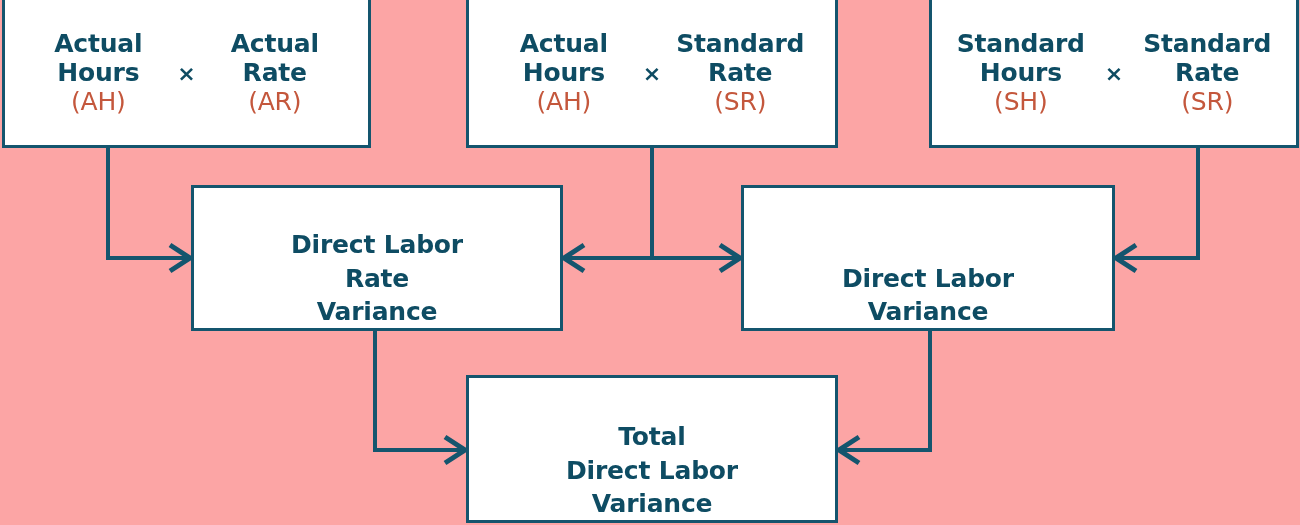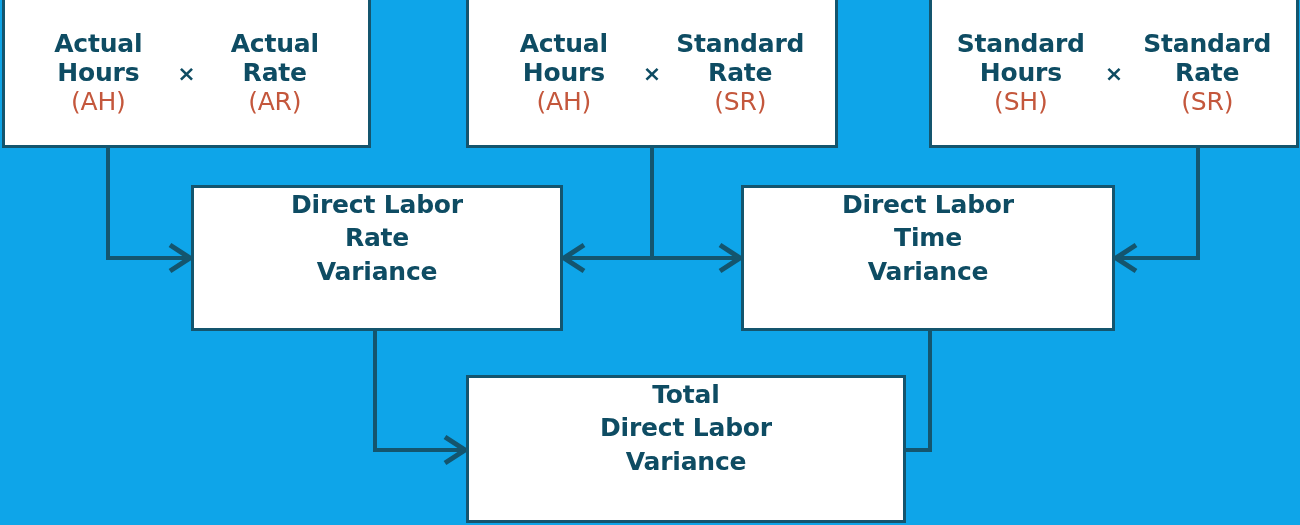--- a/index.html
+++ b/index.html
@@ -7,38 +7,38 @@
     padding: 0;
     background: #ffffff;
   }
   body {
     font-family: "DejaVu Sans", "Liberation Sans", sans-serif;
   }
   #diagram-root {
     position: relative;
     width: 1300px;
     height: 525px;
-    background: #0ea5e9;
+    background: #fca5a5;
     overflow: hidden;
   }
   #connector-layer {
     position: absolute;
     left: 0;
     top: 0;
     width: 1300px;
     height: 525px;
     pointer-events: none;
   }
   .node {
     position: absolute;
     box-sizing: border-box;
     border: 3px solid #14556E;
     background: #ffffff;
     display: flex;
-    align-items: flex-start;
+    align-items: flex-end;
     justify-content: center;
   }
   
   .formula-box {
     display: flex;
     flex-direction: row;
     align-items: center;
     justify-content: center;
   }
   .factor {
@@ -76,21 +76,21 @@
     line-height: 1.33;
     text-align: center;
     letter-spacing: -0.2px;
   }
   
   #box-ah-ar   { left: 2px;   top: -3px;  width: 369px; height: 151px; }
   #box-ah-sr   { left: 466px; top: -3px;  width: 372px; height: 151px; }
   #box-sh-sr   { left: 929px; top: -3px;  width: 370px; height: 151px; }
   #box-dl-rate { left: 191px; top: 185px; width: 372px; height: 146px; }
   #box-dl-time { left: 741px; top: 185px; width: 374px; height: 146px; }
-  #box-dl-total{ left: 466px; top: 375px; width: 440px; height: 148px; }
+  #box-dl-total{ left: 466px; top: 375px; width: 372px; height: 148px; }
 
   #box-ah-ar   .factor:first-of-type { width: 150px; }
   #box-ah-ar   .factor:last-of-type  { width: 150px; }
   #box-ah-sr   .factor:first-of-type { width: 150px; }
   #box-ah-sr   .factor:last-of-type  { width: 150px; }
   #box-sh-sr   .factor:first-of-type { width: 160px; }
   #box-sh-sr   .factor:last-of-type  { width: 160px; }
 </style>
 </head>
 <body>
@@ -166,21 +166,20 @@
     <div class="vlabel">
       <div>Direct Labor</div>
       <div>Rate</div>
       <div>Variance</div>
     </div>
   </div>
 
   <div class="node variance-box" id="box-dl-time">
     <div class="vlabel">
       <div>Direct Labor</div>
-      <div>Time</div>
       <div>Variance</div>
     </div>
   </div>
 
   <div class="node variance-box" id="box-dl-total">
     <div class="vlabel">
       <div>Total</div>
       <div>Direct Labor</div>
       <div>Variance</div>
     </div>

